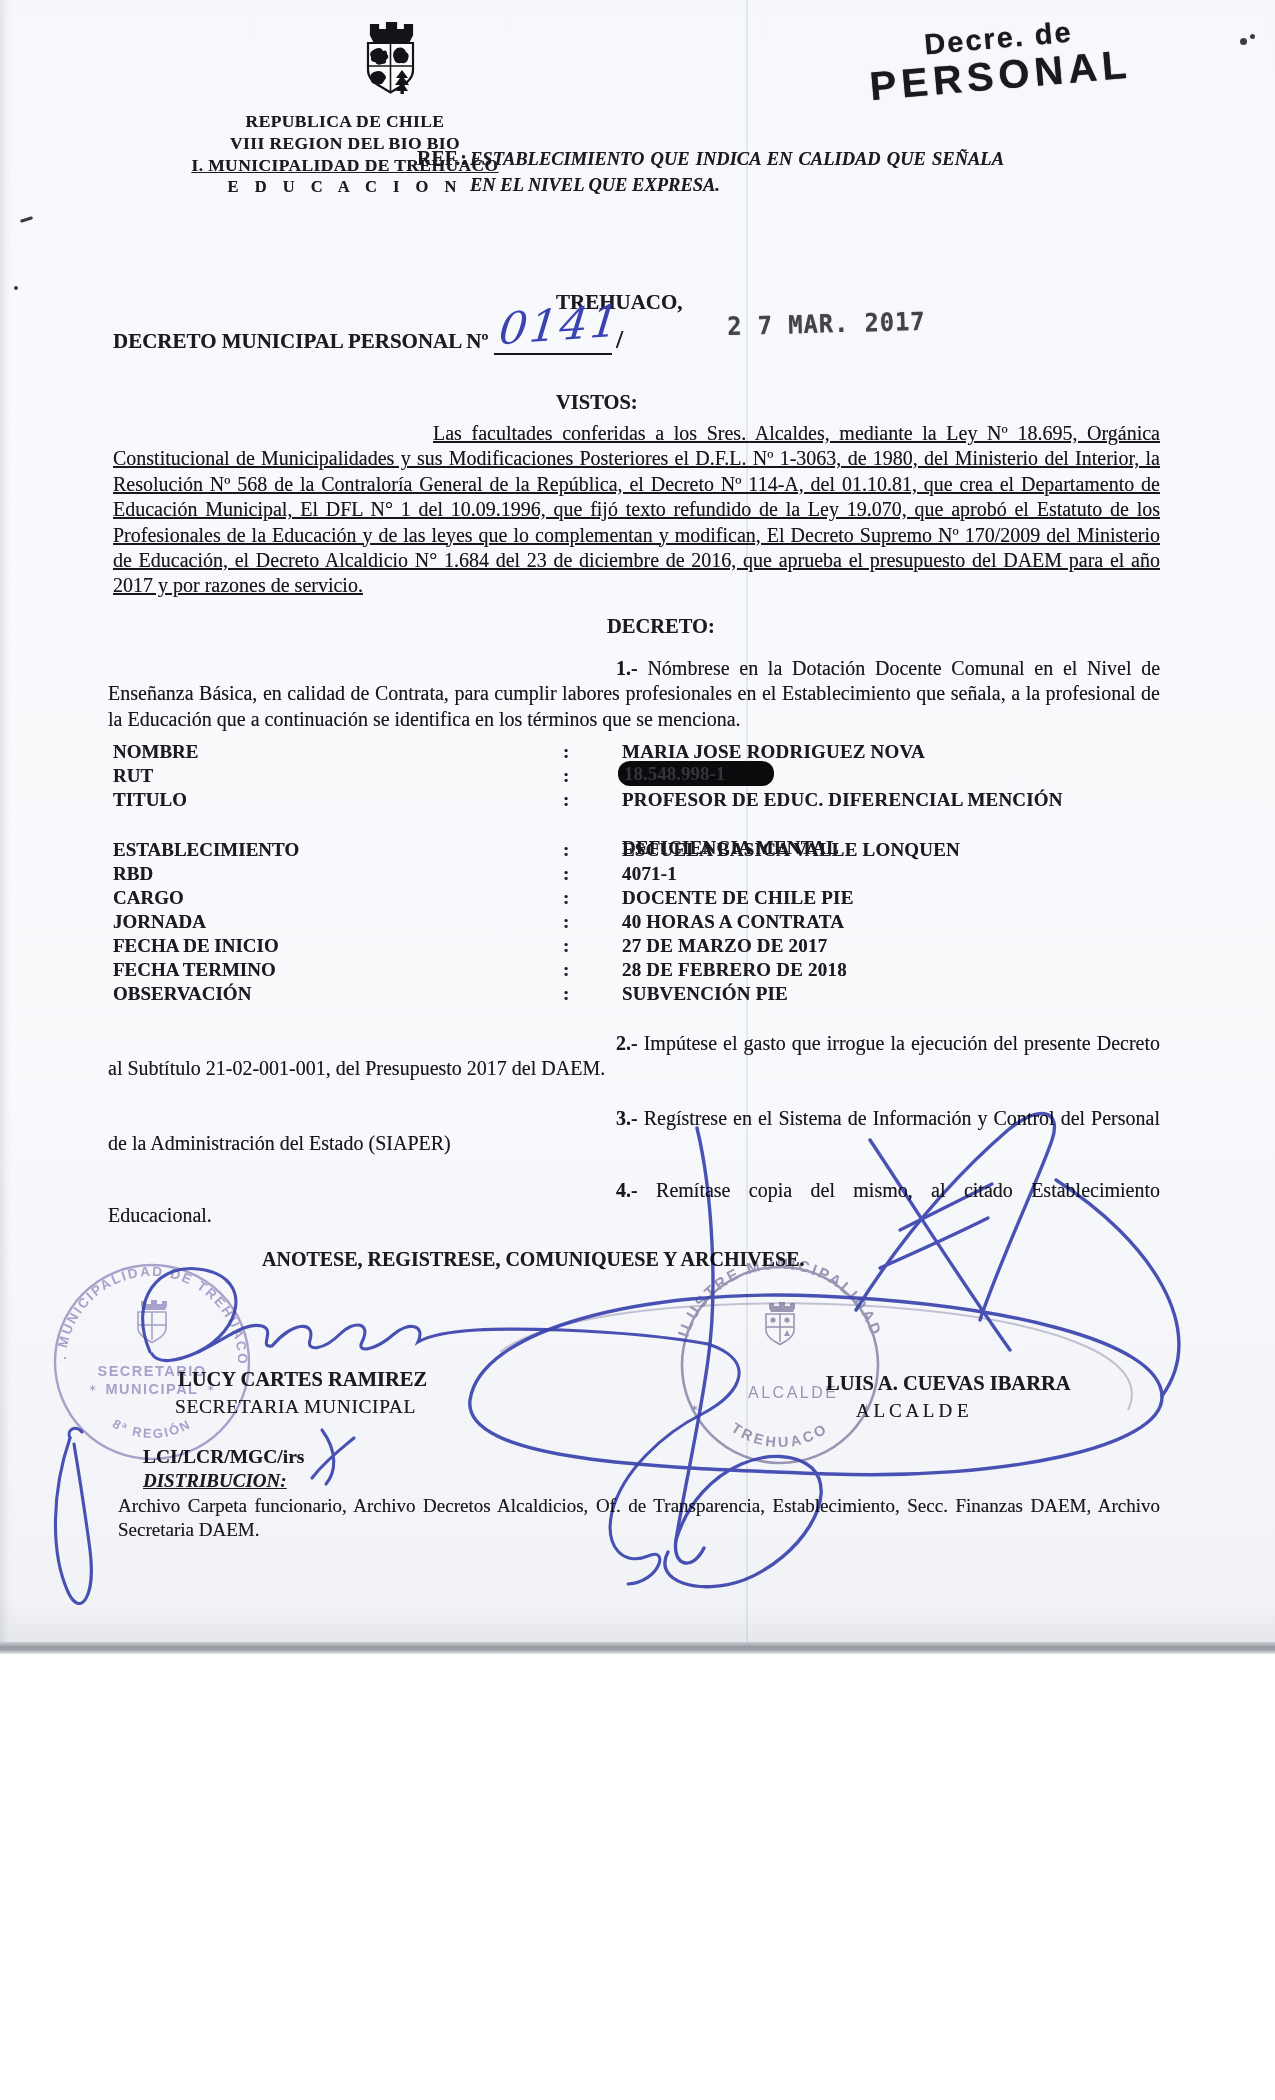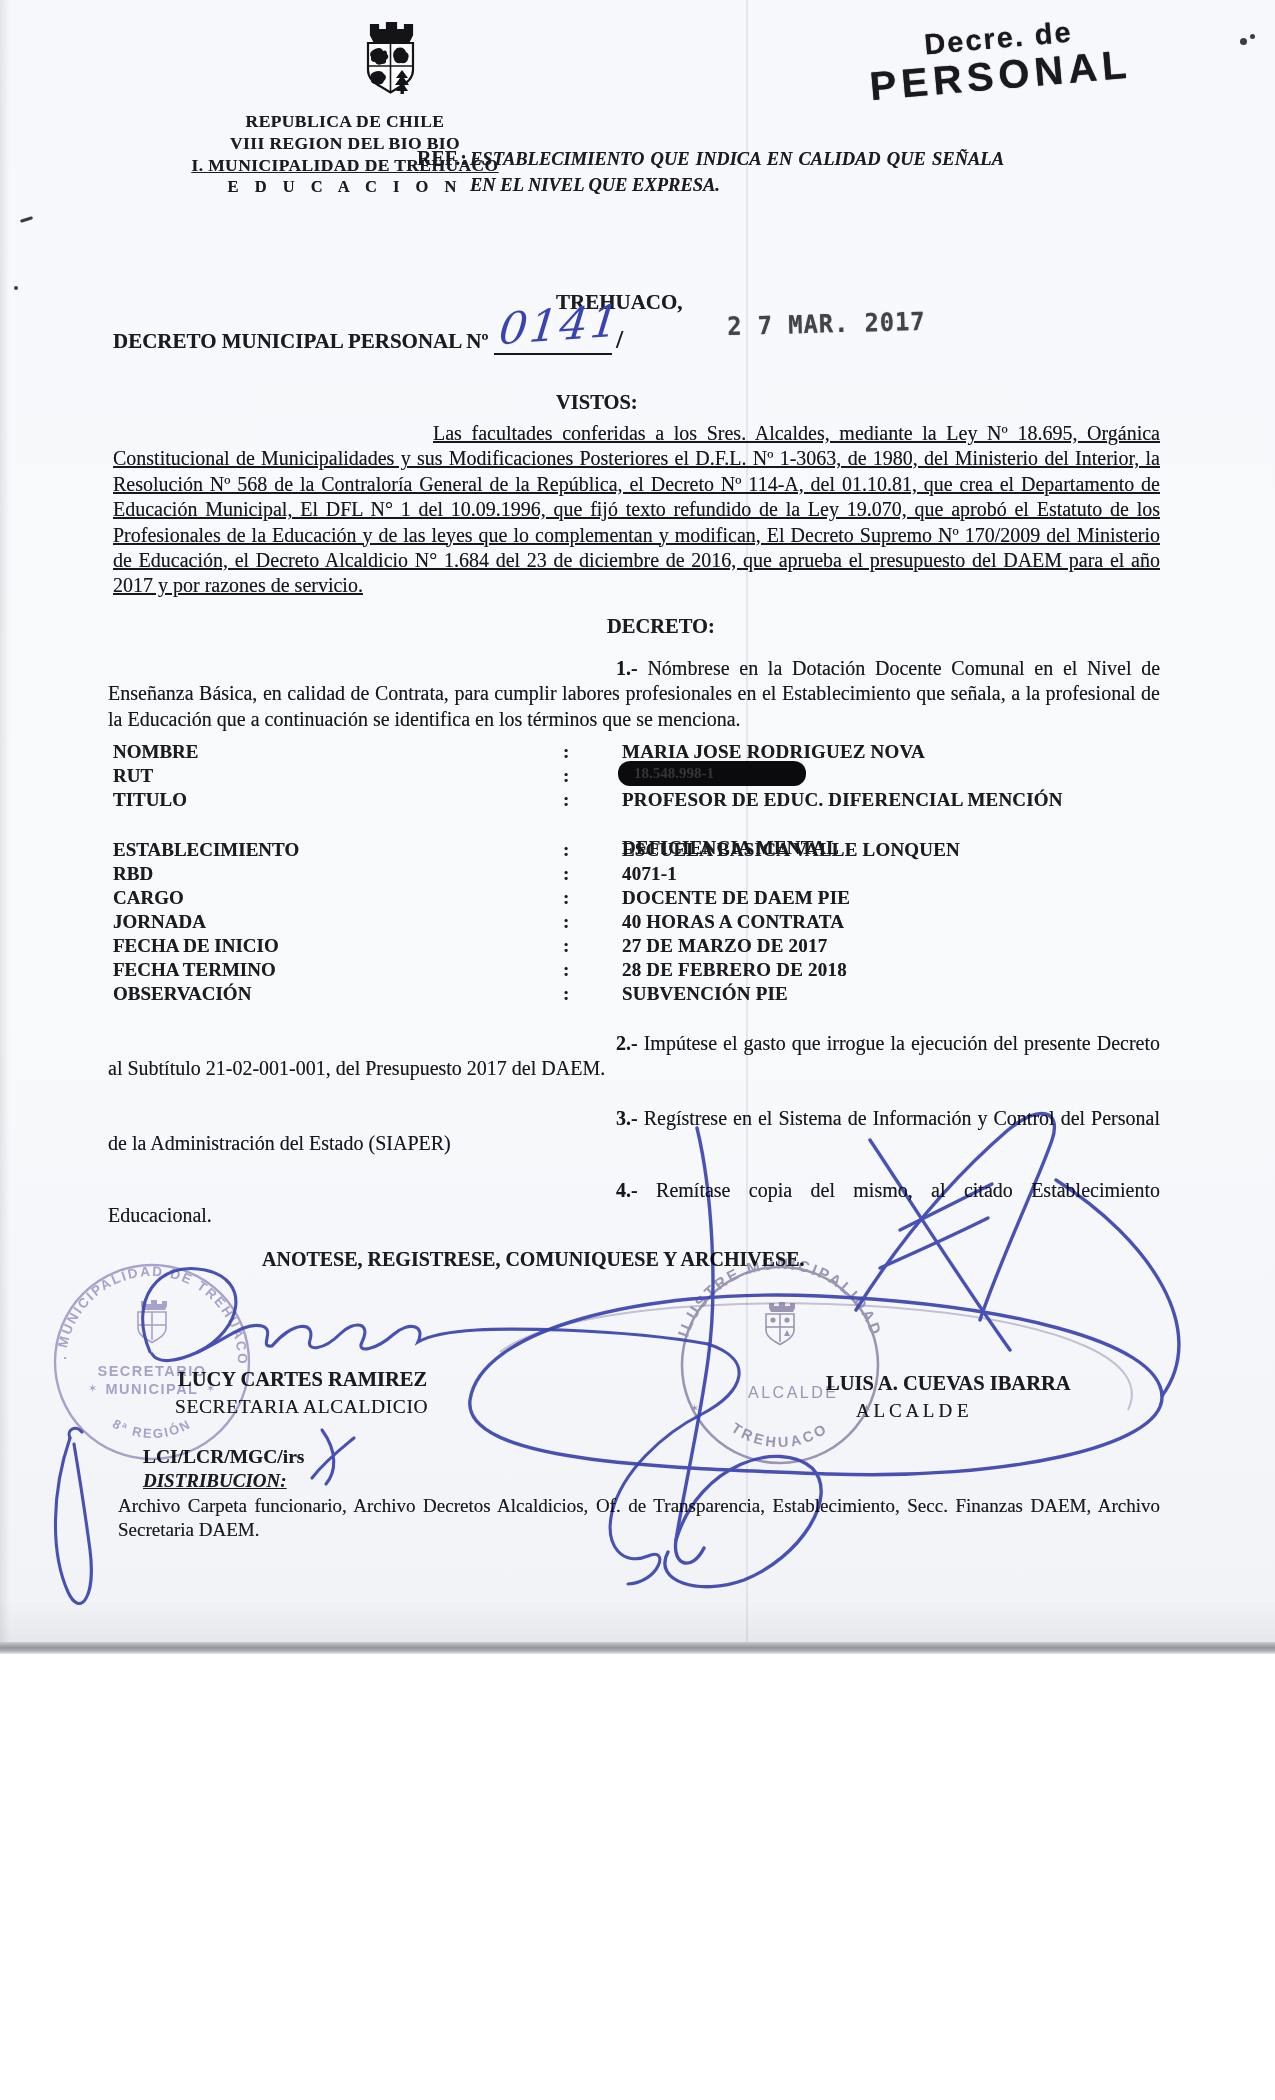--- a/index.html
+++ b/index.html
@@ -47,22 +47,22 @@
   .para{position:absolute;text-align:justify;font-size:20px;line-height:25.4px;color:#17171d;text-shadow:0 0 .6px rgba(25,25,40,.5);}
   #p-vistos{left:113px;top:421px;width:1047px;text-indent:320px;text-decoration:underline;}
   #p-1{left:108px;top:656px;width:1052px;text-indent:508px;}
   #p-2{left:108px;top:1031px;width:1052px;text-indent:508px;}
   #p-3{left:108px;top:1106px;width:1052px;text-indent:508px;}
   #p-4{left:108px;top:1178px;width:1052px;text-indent:508px;}
   
   .flabel{left:113px;font-size:19px;font-weight:bold;}
   .fcolon{left:563px;font-size:19px;font-weight:bold;}
   .fvalue{left:622px;font-size:19px;font-weight:bold;letter-spacing:.2px;}
-  #rut-bar{position:absolute;left:618px;top:761px;width:188px;height:25px;background:#0b0b0d;border-radius:12px;
-        color:#35353a;font-size:15px;font-weight:bold;line-height:25px;padding-left:16px;box-sizing:border-box;}
+  #rut-bar{position:absolute;left:618px;top:761px;width:156px;height:25px;background:#0b0b0d;border-radius:12px;
+        color:#35353a;font-size:19px;font-weight:bold;line-height:25px;padding-left:6px;box-sizing:border-box;}
   
   #closing{left:262px;top:1248px;font-size:20px;}
   #sig-left-name{left:178px;top:1368px;font-size:20.5px;}
   #sig-left-title{left:175px;top:1396px;font-size:19.5px;letter-spacing:.6px;}
   #sig-right-name{left:826px;top:1372px;font-size:20.5px;}
   #sig-right-title{left:856px;top:1400px;font-size:19px;}
   
   #initials{left:143px;top:1446px;font-size:19.5px;}
   #dist-label{left:143px;top:1470px;font-size:19px;font-style:italic;font-weight:bold;text-decoration:underline;}
   #dist-text{left:118px;top:1494px;width:1042px;white-space:normal;font-size:19px;line-height:24px;text-align:justify;}
@@ -143,21 +143,21 @@
   <span class="txt flabel" style="top:839px">ESTABLECIMIENTO</span>
   <span class="txt fcolon" style="top:839px">:</span>
   <span class="txt fvalue" style="top:839px">ESCUELA BASICA VALLE LONQUEN</span>
 
   <span class="txt flabel" style="top:863px">RBD</span>
   <span class="txt fcolon" style="top:863px">:</span>
   <span class="txt fvalue" style="top:863px">4071-1</span>
 
   <span class="txt flabel" style="top:887px">CARGO</span>
   <span class="txt fcolon" style="top:887px">:</span>
-  <span class="txt fvalue" style="top:887px">DOCENTE DE DAEM  PIE</span>
+  <span class="txt fvalue" style="top:887px">DOCENTE DE CHILE  PIE</span>
 
   <span class="txt flabel" style="top:911px">JORNADA</span>
   <span class="txt fcolon" style="top:911px">:</span>
   <span class="txt fvalue" style="top:911px">40 HORAS A CONTRATA</span>
 
   <span class="txt flabel" style="top:935px">FECHA DE INICIO</span>
   <span class="txt fcolon" style="top:935px">:</span>
   <span class="txt fvalue" style="top:935px">27 DE MARZO DE 2017</span>
 
   <span class="txt flabel" style="top:959px">FECHA TERMINO</span>
@@ -168,21 +168,21 @@
   <span class="txt fcolon" style="top:983px">:</span>
   <span class="txt fvalue" style="top:983px">SUBVENCIÓN PIE</span>
 
   <div class="para" id="p-2"><b>2.-</b> <span>Impútese el gasto que irrogue la ejecución del presente Decreto al Subtítulo 21-02-001-001, del Presupuesto  2017 del DAEM.</span></div>
   <div class="para" id="p-3"><b>3.-</b> <span>Regístrese en el Sistema de Información y Control del Personal de la Administración del Estado (SIAPER)</span></div>
   <div class="para" id="p-4"><b>4.-</b> <span>Remítase copia del mismo, al citado Establecimiento Educacional.</span></div>
 
   <span class="txt b" id="closing">ANOTESE, REGISTRESE, COMUNIQUESE Y ARCHIVESE.</span>
 
   <span class="txt b" id="sig-left-name">LUCY CARTES RAMIREZ</span>
-  <span class="txt" id="sig-left-title">SECRETARIA ALCALDICIO</span>
+  <span class="txt" id="sig-left-title">SECRETARIA MUNICIPAL</span>
   <span class="txt b" id="sig-right-name">LUIS A. CUEVAS IBARRA</span>
   <span class="txt" id="sig-right-title">A L C A L D E</span>
 
   <span class="txt b" id="initials">LCI/LCR/MGC/irs</span>
   <span class="txt" id="dist-label">DISTRIBUCION:</span>
   <div class="txt" id="dist-text">Archivo Carpeta funcionario, Archivo Decretos Alcaldicios, Of. de Transparencia, Establecimiento, Secc. Finanzas  DAEM, Archivo Secretaria DAEM.</div>
 
   <svg id="ink-overlay" width="1275" height="1650" viewBox="0 0 1275 1650">
     <defs>
       <path id="arcLT" d="M 66,1362 A 86,86 0 0 1 238,1362"></path>

